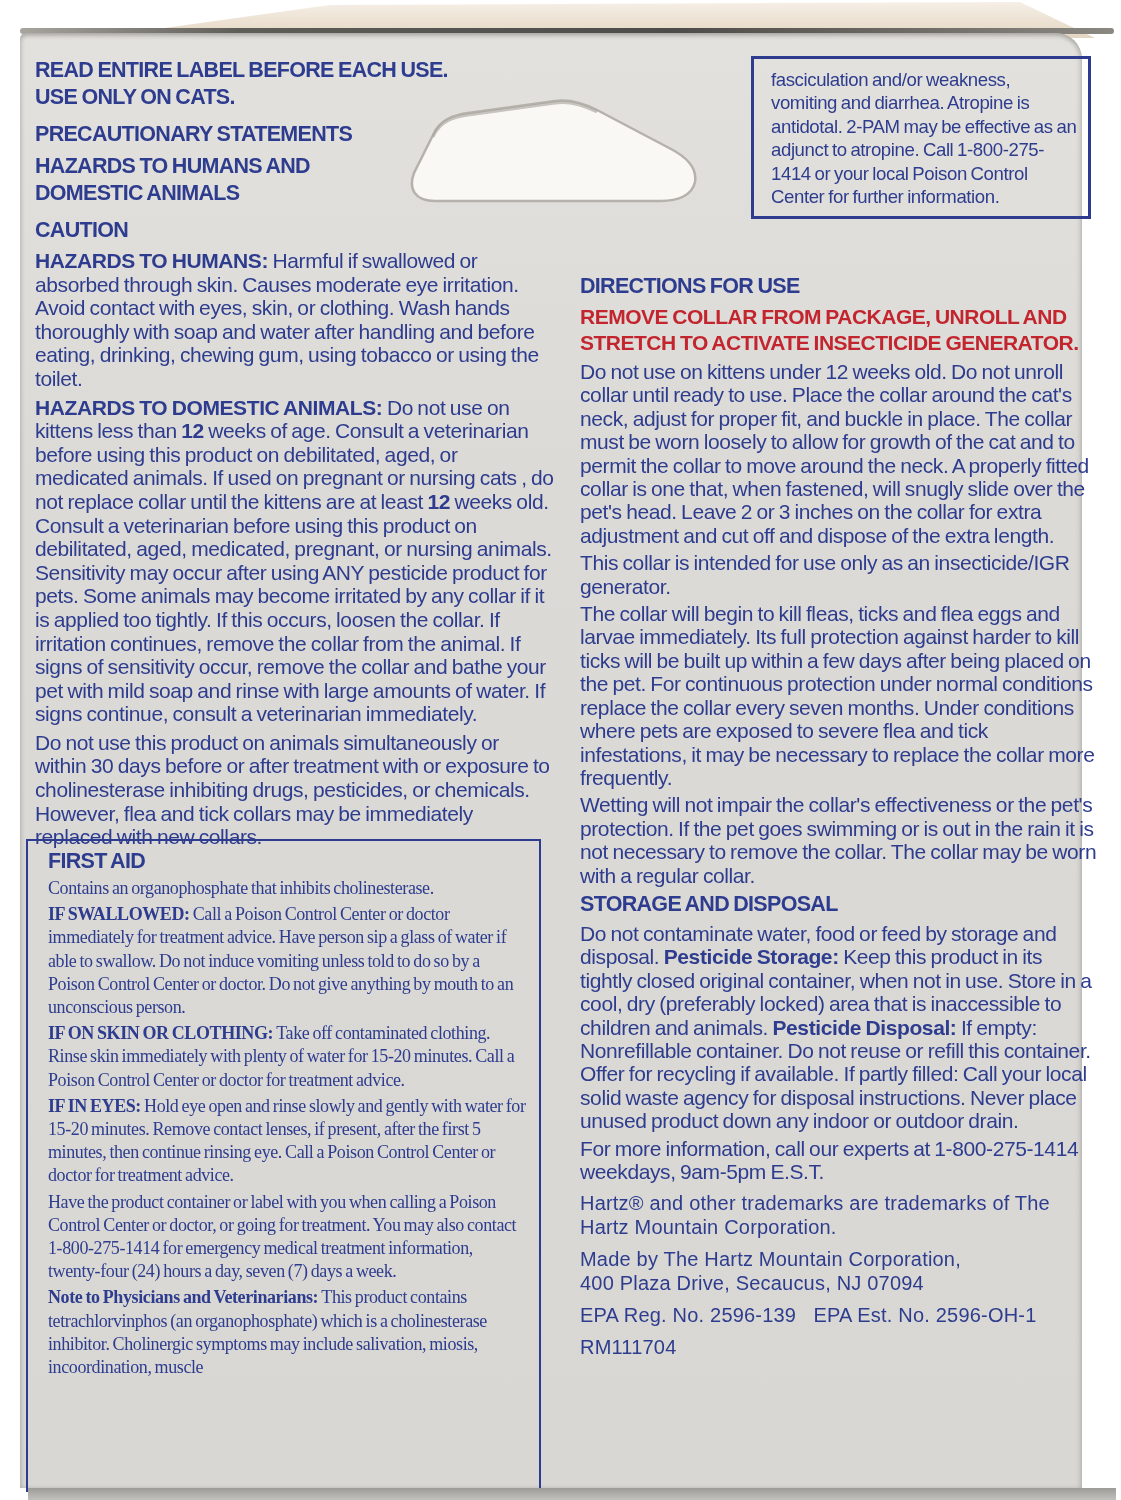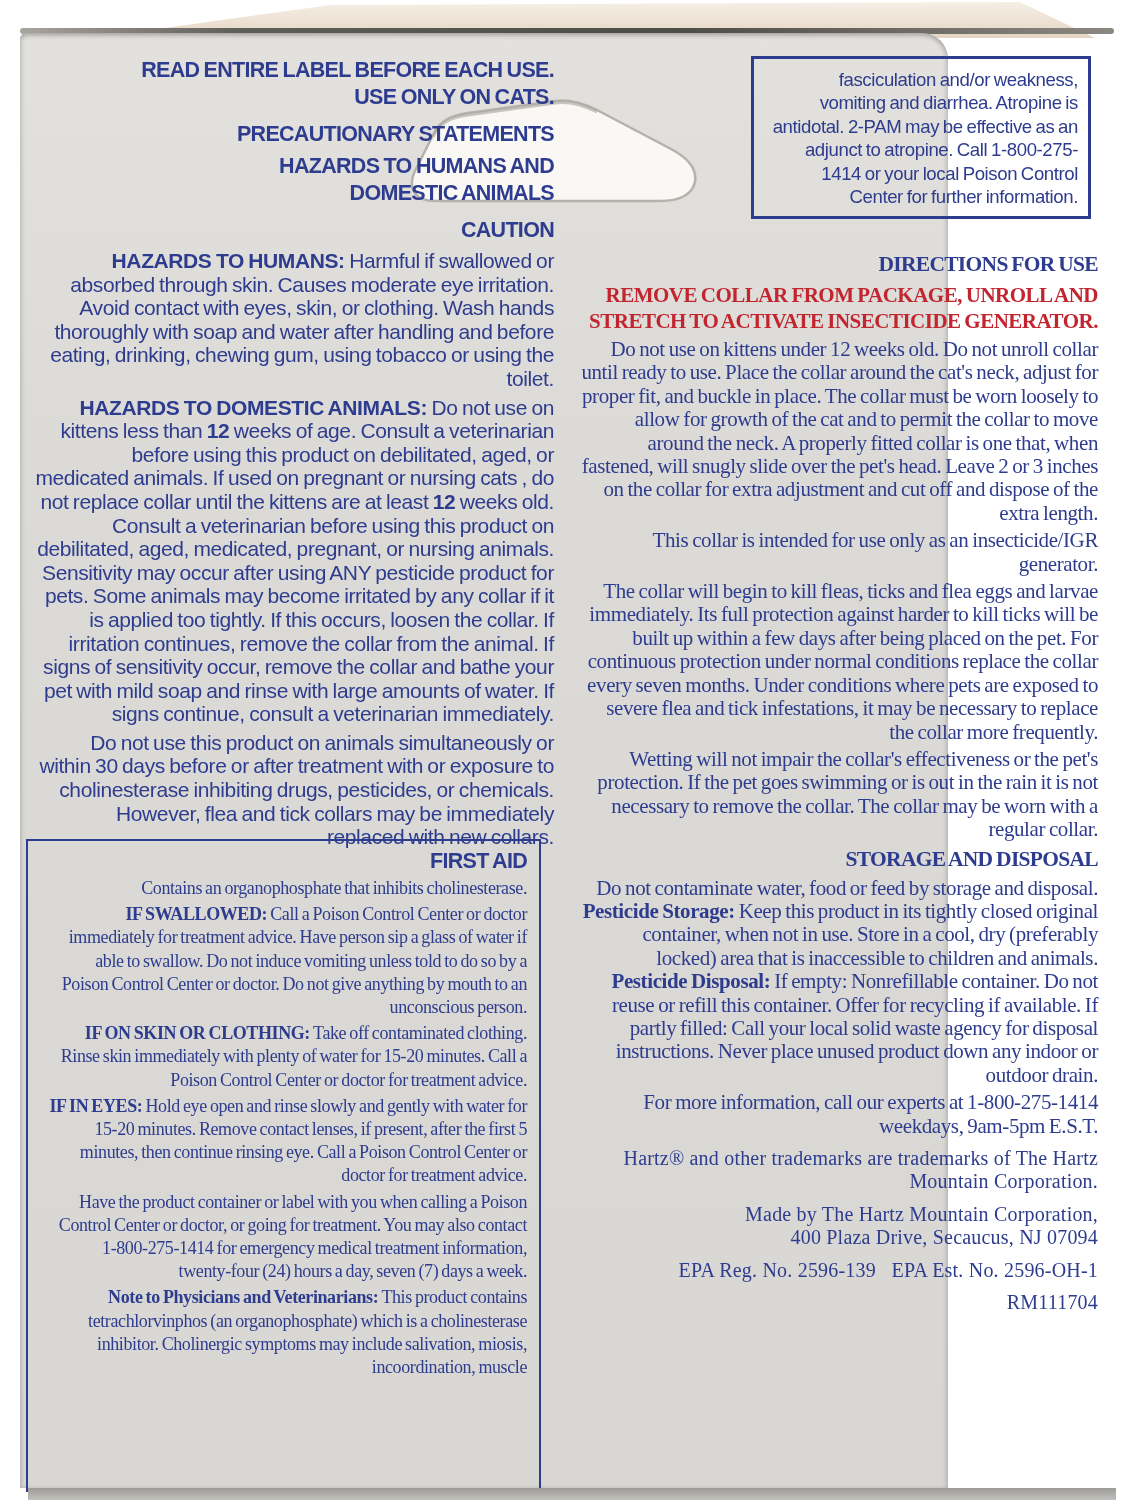--- a/index.html
+++ b/index.html
@@ -7,25 +7,24 @@
     width:1121px;height:1500px;position:relative;overflow:hidden;
     background:#ffffff;
     font-family:"Liberation Sans", sans-serif;
     color:var(--text-navy,#2d3c8e);
   }
   .photo{position:absolute;inset:0;}
   .flap{position:absolute;left:75px;top:0;width:1030px;height:40px;}
   .crease{position:absolute;left:20px;top:28px;width:1094px;height:6px;
     background:linear-gradient(90deg,#a8a49e,#5f5d58 20%,#4e4c48 60%,#8b8781);border-radius:3px;}
   .package{
-    position:absolute;left:20px;top:33px;width:928px;height:1455px;
+    position:absolute;left:20px;top:33px;width:1062px;height:1455px;
     background:linear-gradient(180deg,#e3e1dd 0%,#dcdad6 30%,#d9d7d3 100%);
     border-radius:6px 26px 0 0;
     box-shadow:inset 0 3px 4px rgba(0,0,0,.20), inset -3px 0 5px rgba(0,0,0,.07), inset 3px 0 4px rgba(0,0,0,.05);
-    text-align:right;
   }
   .bottom-strip{position:absolute;left:28px;top:1488px;width:1088px;height:12px;
     background:linear-gradient(180deg,#9d9b97,#c3c1bd);}
   .hang-hole{position:absolute;left:385px;top:62px;width:300px;height:112px;}
 
   
   .blk{margin:0 0 5px 0;}
   .p{font-size:21px;line-height:23.6px;letter-spacing:-0.4px;word-spacing:-1px;}
   .h{font-size:21.5px;line-height:27px;font-weight:bold;letter-spacing:-0.7px;word-spacing:-1px;margin:0 0 5px 0;}
   .redh{font-size:21px;line-height:26px;font-weight:bold;letter-spacing:-0.5px;word-spacing:-1px;
@@ -43,21 +42,21 @@
   .first-aid-box .p{font-size:18px;line-height:23.2px;font-family:Liberation Serif, serif;}
   .first-aid-box .blk{margin-bottom:3px;}
   .first-aid-box .h{margin-bottom:2px;}
 
   .note-box{
     position:absolute;left:731px;top:23px;width:340px;
     border:3px solid var(--text-navy,#2d3c8e);
     padding:9px 10px 3px 17px;box-sizing:border-box;
   }
   .note-box .p{font-size:18.6px;line-height:23.4px;}
-  .col-right{position:absolute;left:560px;top:218px;width:518px;font-family:Liberation Serif, serif;}
+  .col-right{position:absolute;left:560px;top:240px;width:518px;}
   .col-right .p{line-height:23.4px;}
   .col-right .blk{margin-bottom:4px;}
 </style>
 </head>
 <body>
 
 <div class="photo">
 
   <svg class="flap" viewBox="0 0 1030 40" preserveAspectRatio="none">
     <defs>

